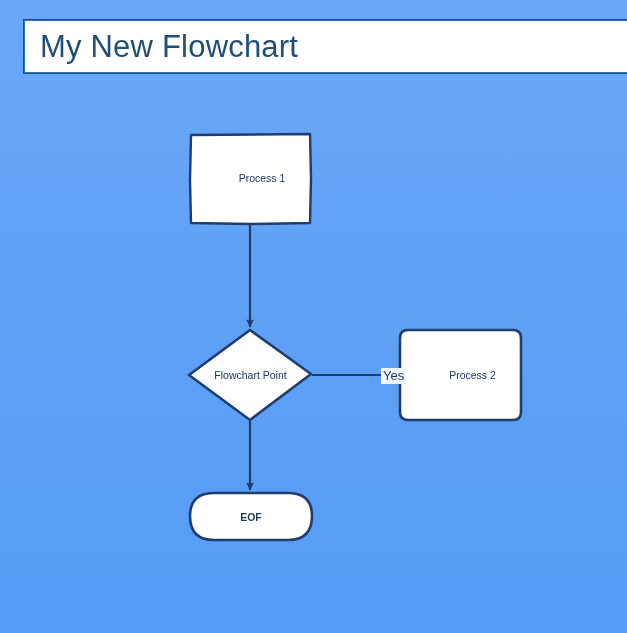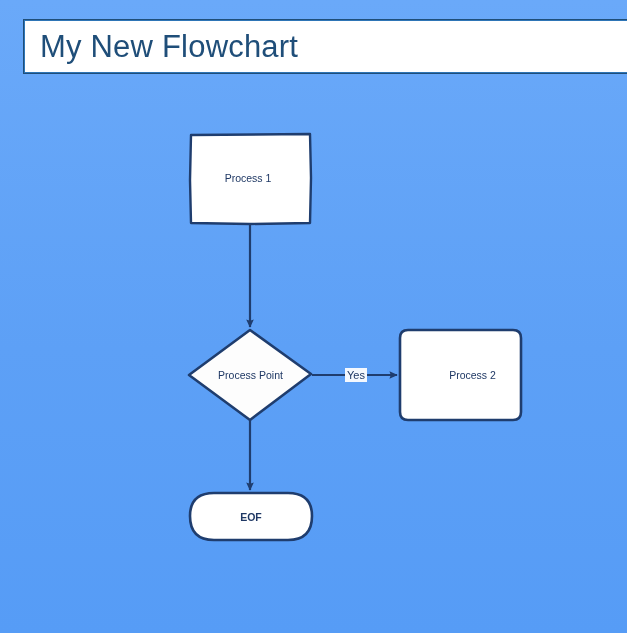--- a/index.html
+++ b/index.html
@@ -61,25 +61,26 @@
     color: #1f3864;
     font-size: 10.5px;
     text-align: center;
     white-space: nowrap;
     pointer-events: none;
   }
 
   .edge-label {
     position: absolute;
     color: #1f3864;
-    font-size: 11px;
+    font-size: 13px;
     background: #f4f8fe;
     padding: 1px 2px;
     line-height: 1.1;
     white-space: nowrap;
+    margin-left: 36px;
   }
 </style>
 </head>
 <body>
 
 <div id="canvas">
 
   <div class="title-bar">
     <span class="title-text">My New Flowchart</span>
   </div>
@@ -99,23 +100,23 @@
 
     <path d="M214,493 L288,493 Q312,493 312,516 Q312,540 288,540 L214,540 Q190,540 190,516 Q190,493 214,493 Z" fill="#ffffff" stroke="#1f3d6e" stroke-width="2.6" stroke-linejoin="round" stroke-linecap="round"></path>
 
     <line x1="250" y1="224" x2="250" y2="327" stroke="#1f3d6e" stroke-width="2.2" marker-end="url(#arrowhead)"></line>
 
     <line x1="312" y1="375" x2="397" y2="375" stroke="#1f3d6e" stroke-width="2.2" marker-end="url(#arrowhead)"></line>
 
     <line x1="250" y1="420" x2="250" y2="490" stroke="#1f3d6e" stroke-width="2.2" marker-end="url(#arrowhead)"></line>
   </svg>
 
-  <div class="shape-label" style="left:190px; top:172px; width:116px;">Process 1</div>
+  <div class="shape-label" style="left:204px; top:172px; width:116px;">Process 1</div>
 
-  <div class="shape-label" style="left:189px; top:369px; width:123px;">Process Point</div>
+  <div class="shape-label" style="left:189px; top:369px; width:123px;">Flowchart Point</div>
 
   <div class="shape-label" style="left:400px; top:369px; width:145px;">Process 2</div>
 
   <div class="shape-label" style="left:190px; top:511px; width:122px;font-weight:bold;">EOF</div>
 
   <div class="edge-label" style="left:345px; top:368px;">Yes</div>
 
 </div>
 
 </body></html>

